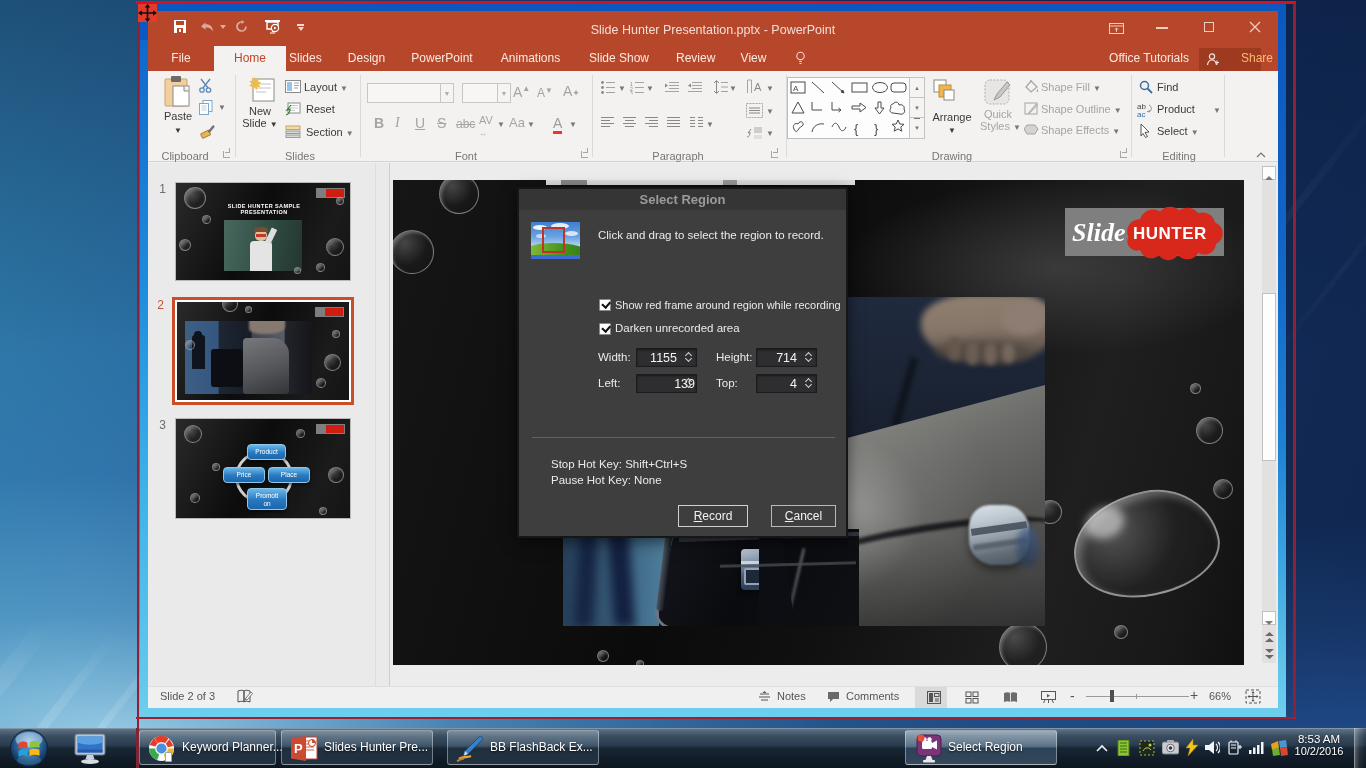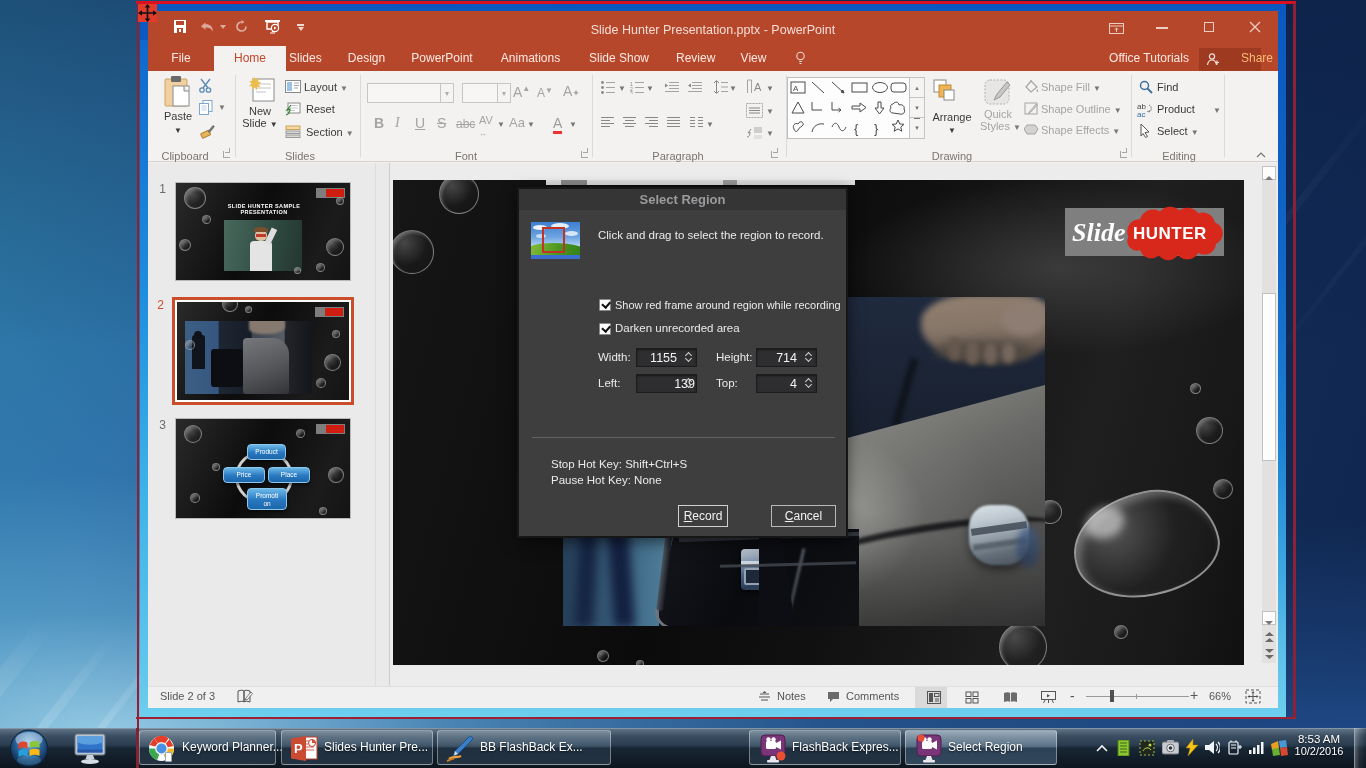--- a/index.html
+++ b/index.html
@@ -623,21 +623,21 @@
       </div>
   <div class="dtext" style="left:197px;top:188px">Top:</div>
   <div class="spin" style="left:237px;top:185px">
         <span class="v" style="right:19px">4</span>
         <span class="up"></span>
         <span class="dn"></span>
       </div>
   <div class="a" style="left:13px;top:248px;width:303px;height:1px;background:#626264"></div>
   <div class="dtext" style="left:32px;top:269px">Stop Hot Key: Shift+Ctrl+S</div>
   <div class="dtext" style="left:32px;top:285px">Pause Hot Key: None</div>
-  <div class="dbtn" style="left:159px;top:316px;width:50px;border-color:#d0d0d0"><span style="text-decoration:underline">R</span>ecord</div>
+  <div class="dbtn" style="left:159px;top:316px;width:70px;border-color:#d0d0d0"><span style="text-decoration:underline">R</span>ecord</div>
   <div class="dbtn" style="left:252px;top:316px;width:65px"><span style="text-decoration:underline">C</span>ancel</div>
 </div>
 
 <svg class="a" style="left:9px;top:729px;z-index:42" width="40" height="39" viewBox="0 0 40 39">
  <defs>
         <radialGradient id="orb" cx="50%" cy="35%" r="65%">
           <stop offset="0%" stop-color="#7ab8e8"></stop>
           <stop offset="45%" stop-color="#2f6ea8"></stop>
           <stop offset="80%" stop-color="#173c66"></stop>
           <stop offset="100%" stop-color="#102a4a"></stop>
@@ -679,41 +679,28 @@
  <svg style="position:absolute;left:8px;top:4px" width="29" height="27" viewBox="0 0 29 27">
         <rect x="13" y="2" width="14" height="22" fill="#fff" stroke="#c0402a"></rect>
         <path d="M16 6h8M16 9h8M16 12h8M16 15h8" stroke="#d86048" stroke-width="1.2"></path>
         <circle cx="22" cy="8" r="3.5" fill="#fff" stroke="#c0402a"></circle>
         <path d="M22 4.5v3.5h3.5A3.5 3.5 0 0 0 22 4.5z" fill="#d05030"></path>
         <path d="M1 3.5 16 1v25L1 23.5z" fill="#cb4b32"></path>
         <text x="4" y="18" font-size="13" font-weight="bold" fill="#fff">P</text>
       </svg>
  <div class="lbl">Slides Hunter Pre...</div>
 </div>
-<div class="tbtn" style="left:437px;width:174px">
+<div class="tbtn" style="left:447px;width:152px">
  <svg style="position:absolute;left:7px;top:4px" width="30" height="28" viewBox="0 0 30 28">
         <path d="M24 2c2-2 5 1 3 3L13 19l-5 2 2-5z" fill="#3a80c8" stroke="#1d4f86"></path>
         <path d="M10 16l3 3-4 1.5z" fill="#d8dde2"></path>
         <path d="M4 24c4-3 8-1 12-3" stroke="#e8a23c" stroke-width="2.5" fill="none"></path>
         <path d="M2 26c3-1 5-3 7-2" stroke="#c87d2a" stroke-width="2" fill="none"></path>
       </svg>
  <div class="lbl">BB FlashBack Ex...</div>
-</div>
-<div class="tbtn" style="left:749px;width:152px">
- <svg style="position:absolute;left:8px;top:3px" width="30" height="30" viewBox="0 0 30 30">
-        <rect x="3" y="1" width="24" height="21" rx="4" fill="#7a3578" stroke="#4e1f4e"></rect>
-        <rect x="8" y="7" width="10" height="8" rx="1.5" fill="#fff"></rect>
-        <path d="M18 9l5-2.5v9L18 13z" fill="#fff"></path>
-        <circle cx="10.5" cy="5.5" r="2.2" fill="#fff"></circle>
-        <circle cx="15.5" cy="5.5" r="2.2" fill="#fff"></circle>
-        <path d="M13 22h4l1.5 4h-7z" fill="#e8e8ee"></path>
-        <rect x="9" y="26" width="12" height="2.5" rx="1" fill="#e8e8ee"></rect>
-        <circle cx="23" cy="22" r="4.5" fill="#e84f35"></circle>
-      </svg>
- <div class="lbl">FlashBack Expres...</div>
 </div>
 <div class="tbtn" style="left:905px;width:152px;background:linear-gradient(rgba(215,230,240,.55) 0%,rgba(150,180,205,.45) 48%,rgba(70,100,130,.45) 52%,rgba(90,120,150,.5) 100%)">
  <svg style="position:absolute;left:8px;top:3px" width="30" height="30" viewBox="0 0 30 30">
         <rect x="3" y="1" width="24" height="21" rx="4" fill="#7a3578" stroke="#4e1f4e"></rect>
         <rect x="8" y="7" width="10" height="8" rx="1.5" fill="#fff"></rect>
         <path d="M18 9l5-2.5v9L18 13z" fill="#fff"></path>
         <circle cx="10.5" cy="5.5" r="2.2" fill="#fff"></circle>
         <circle cx="15.5" cy="5.5" r="2.2" fill="#fff"></circle>
         <path d="M13 22h4l1.5 4h-7z" fill="#e8e8ee"></path>
         <rect x="9" y="26" width="12" height="2.5" rx="1" fill="#e8e8ee"></rect>

